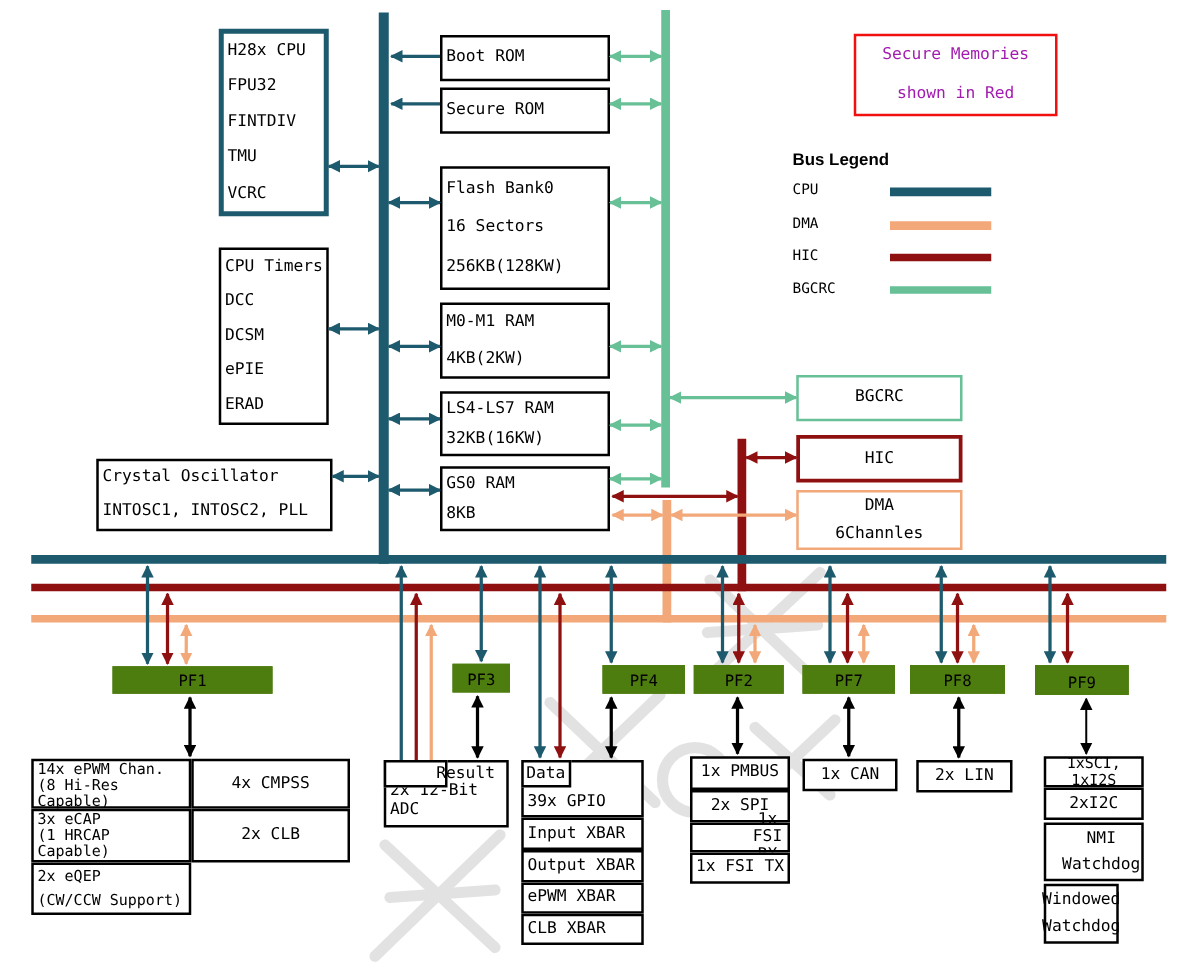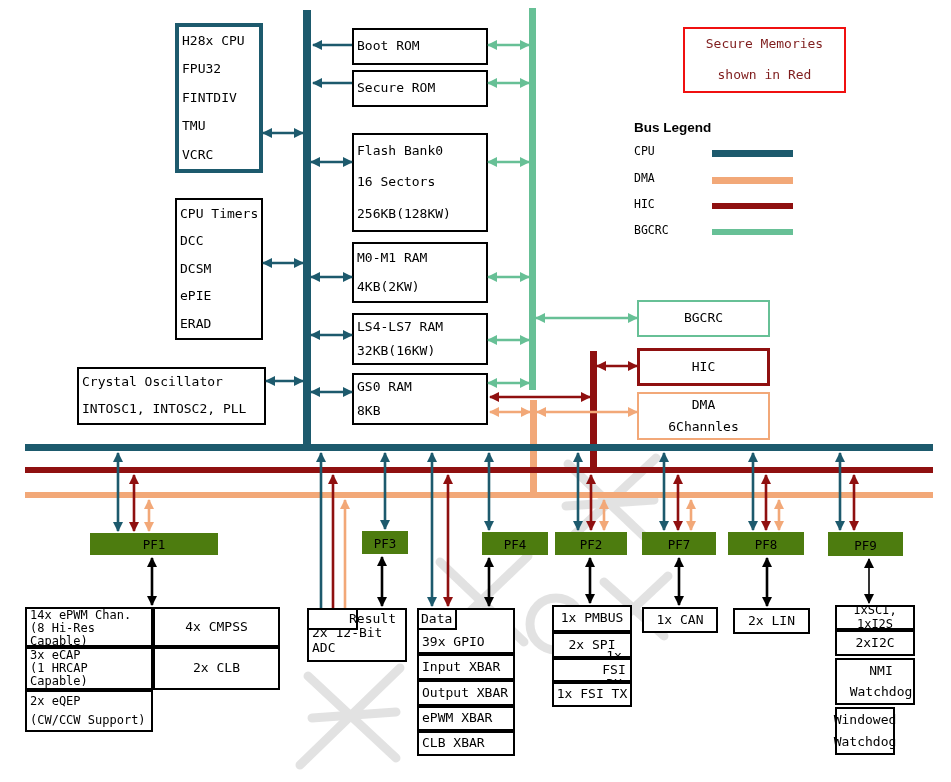--- a/index.html
+++ b/index.html
@@ -106,21 +106,21 @@
       <div>32KB(16KW)</div>
     </div>
   </div>
   <div class="box" style="left:352px;top:373px;width:136px;height:52px;">
     <div class="lines">
       <div>GS0 RAM</div>
       <div>8KB</div>
     </div>
   </div>
 
-  <div class="box" style="left:683px;top:27px;width:163px;height:66px;border:2px solid #F01010;color:#7f1d1d;">
+  <div class="box" style="left:683px;top:27px;width:163px;height:66px;border:2px solid #F01010;color:#a21caf;">
     <div class="lines" style="align-items:center;padding-left:0;">
       <div>Secure Memories</div>
       <div>shown in Red</div>
     </div>
   </div>
 
   <div class="legend-title" style="left:634px;top:120px;">Bus Legend</div>
   <div class="legend-label" style="left:634px;top:144px;">CPU</div>
   <div class="legend-label" style="left:634px;top:171px;">DMA</div>
   <div class="legend-label" style="left:634px;top:197px;">HIC</div>

